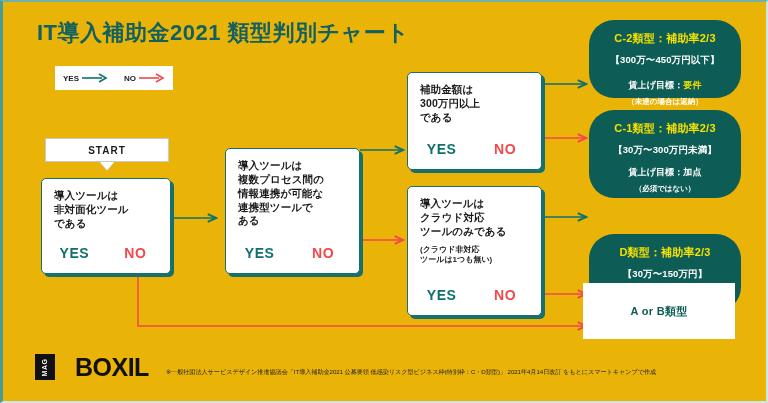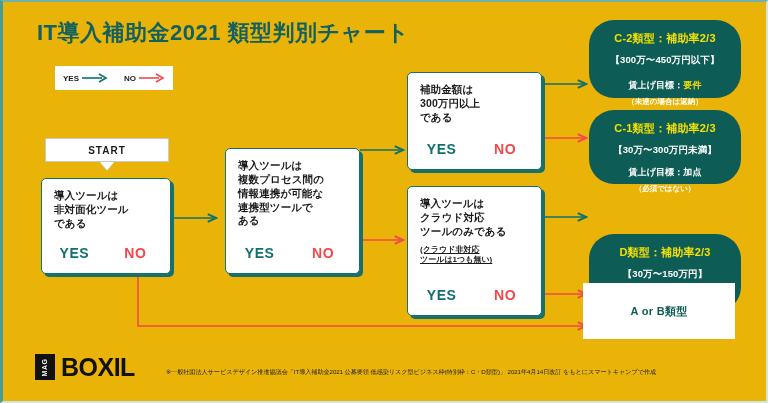--- a/index.html
+++ b/index.html
@@ -95,21 +95,21 @@
   #abbox{
     background:#ffffff;
     display:flex;align-items:center;justify-content:center;
     font-size:11px;font-weight:bold;color:#0d5c55;letter-spacing:0.3px;
   }
 
   
   #wires{position:absolute;left:0;top:0;width:768px;height:403px;pointer-events:none;}
 
   
-  #logo{left:32px;top:352px;display:flex;align-items:center;gap:6px;}
+  #logo{left:32px;top:352px;display:flex;align-items:center;gap:20px;}
   #logomark{
     width:20px;height:26px;background:#111111;
     display:flex;align-items:center;justify-content:center;
   }
   #logomark span{
     color:#ffffff;font-size:7px;font-weight:bold;
     transform:rotate(-90deg);letter-spacing:0.5px;white-space:nowrap;
   }
   #logotext{font-size:25px;font-weight:bold;color:#111111;letter-spacing:-0.5px;line-height:1;}
   #credit{
@@ -192,35 +192,35 @@
   <div class="abs dbox" style="left:404px;top:62px;width:135px;height:98px;">
     <div class="q">補助金額は<br>300万円以上<br>である</div>
     <div class="yn">
       <span class="yes">YES</span>
       <span class="no">NO</span>
     </div>
   </div>
 
   <div class="abs dbox" style="left:404px;top:176px;width:135px;height:130px;">
     <div class="q">導入ツールは<br>クラウド対応<br>ツールのみである</div>
-    <div class="sub" style="top:58px;text-decoration:underline;">(クラウド非対応<br>ツールは1つも無い)</div>
+    <div class="sub" style="top:58px;">(クラウド非対応<br>ツールは1つも無い)</div>
     <div class="yn">
       <span class="yes">YES</span>
       <span class="no">NO</span>
     </div>
   </div>
 
   <div class="abs rbox" style="left:586px;top:18px;width:152px;height:78px;">
     <div class="rtitle" style="margin-top:11px;">C-2類型：補助率2/3</div>
     <div class="rrange" style="margin-top:8px;">【300万〜450万円以下】</div>
     <div class="rgoal" style="margin-top:12px;"><span>賃上げ目標：</span><b>要件</b></div>
     <div class="rnote" style="margin-top:5px;">（未達の場合は返納）</div>
   </div>
 
-  <div class="abs rbox" style="left:586px;top:108px;width:152px;height:74px;">
+  <div class="abs rbox" style="left:586px;top:108px;width:152px;height:88px;">
     <div class="rtitle" style="margin-top:11px;">C-1類型：補助率2/3</div>
     <div class="rrange" style="margin-top:8px;">【30万〜300万円未満】</div>
     <div class="rgoal" style="margin-top:9px;"><span>賃上げ目標：</span><span>加点</span></div>
     <div class="rnote" style="margin-top:5px;">（必須ではない）</div>
   </div>
 
   <div class="abs rbox" style="left:586px;top:196px;width:152px;height:78px;margin-top:36px;">
     <div class="rtitle" style="margin-top:11px;">D類型：補助率2/3</div>
     <div class="rrange" style="margin-top:8px;">【30万〜150万円】</div>
     <div class="rgoal" style="margin-top:9px;"><span>賃上げ目標：</span><span>加点</span></div>

